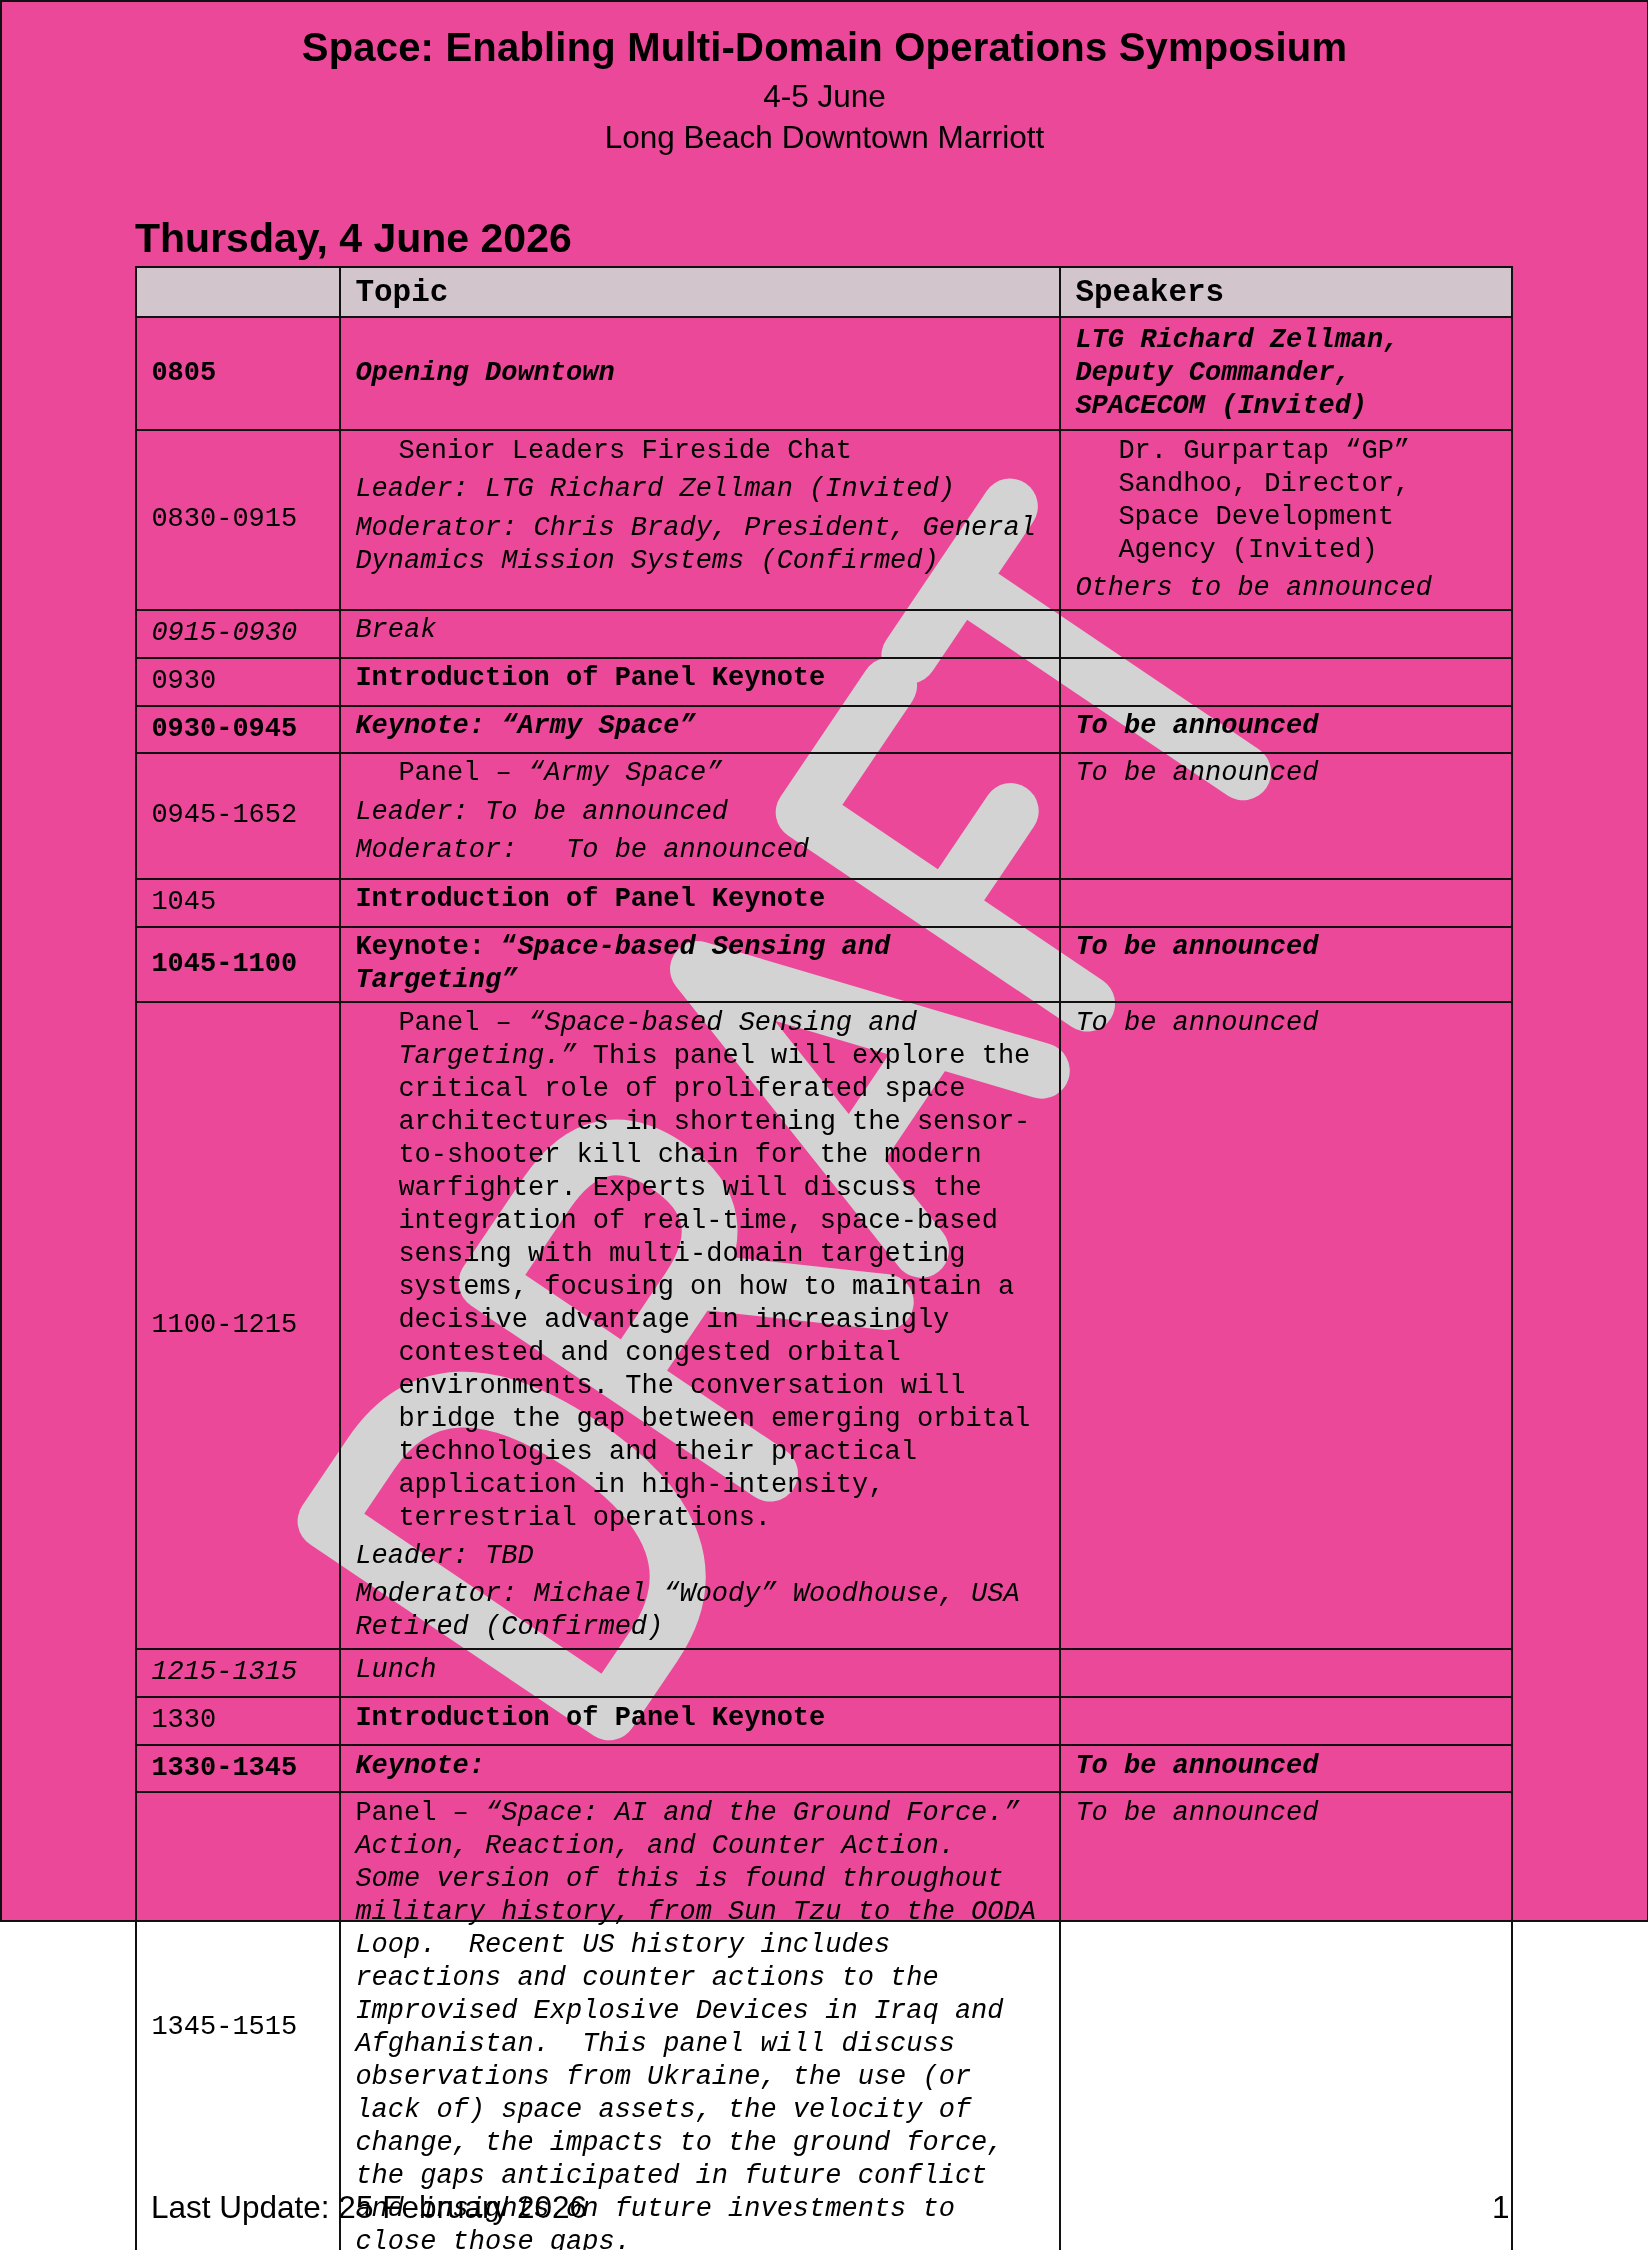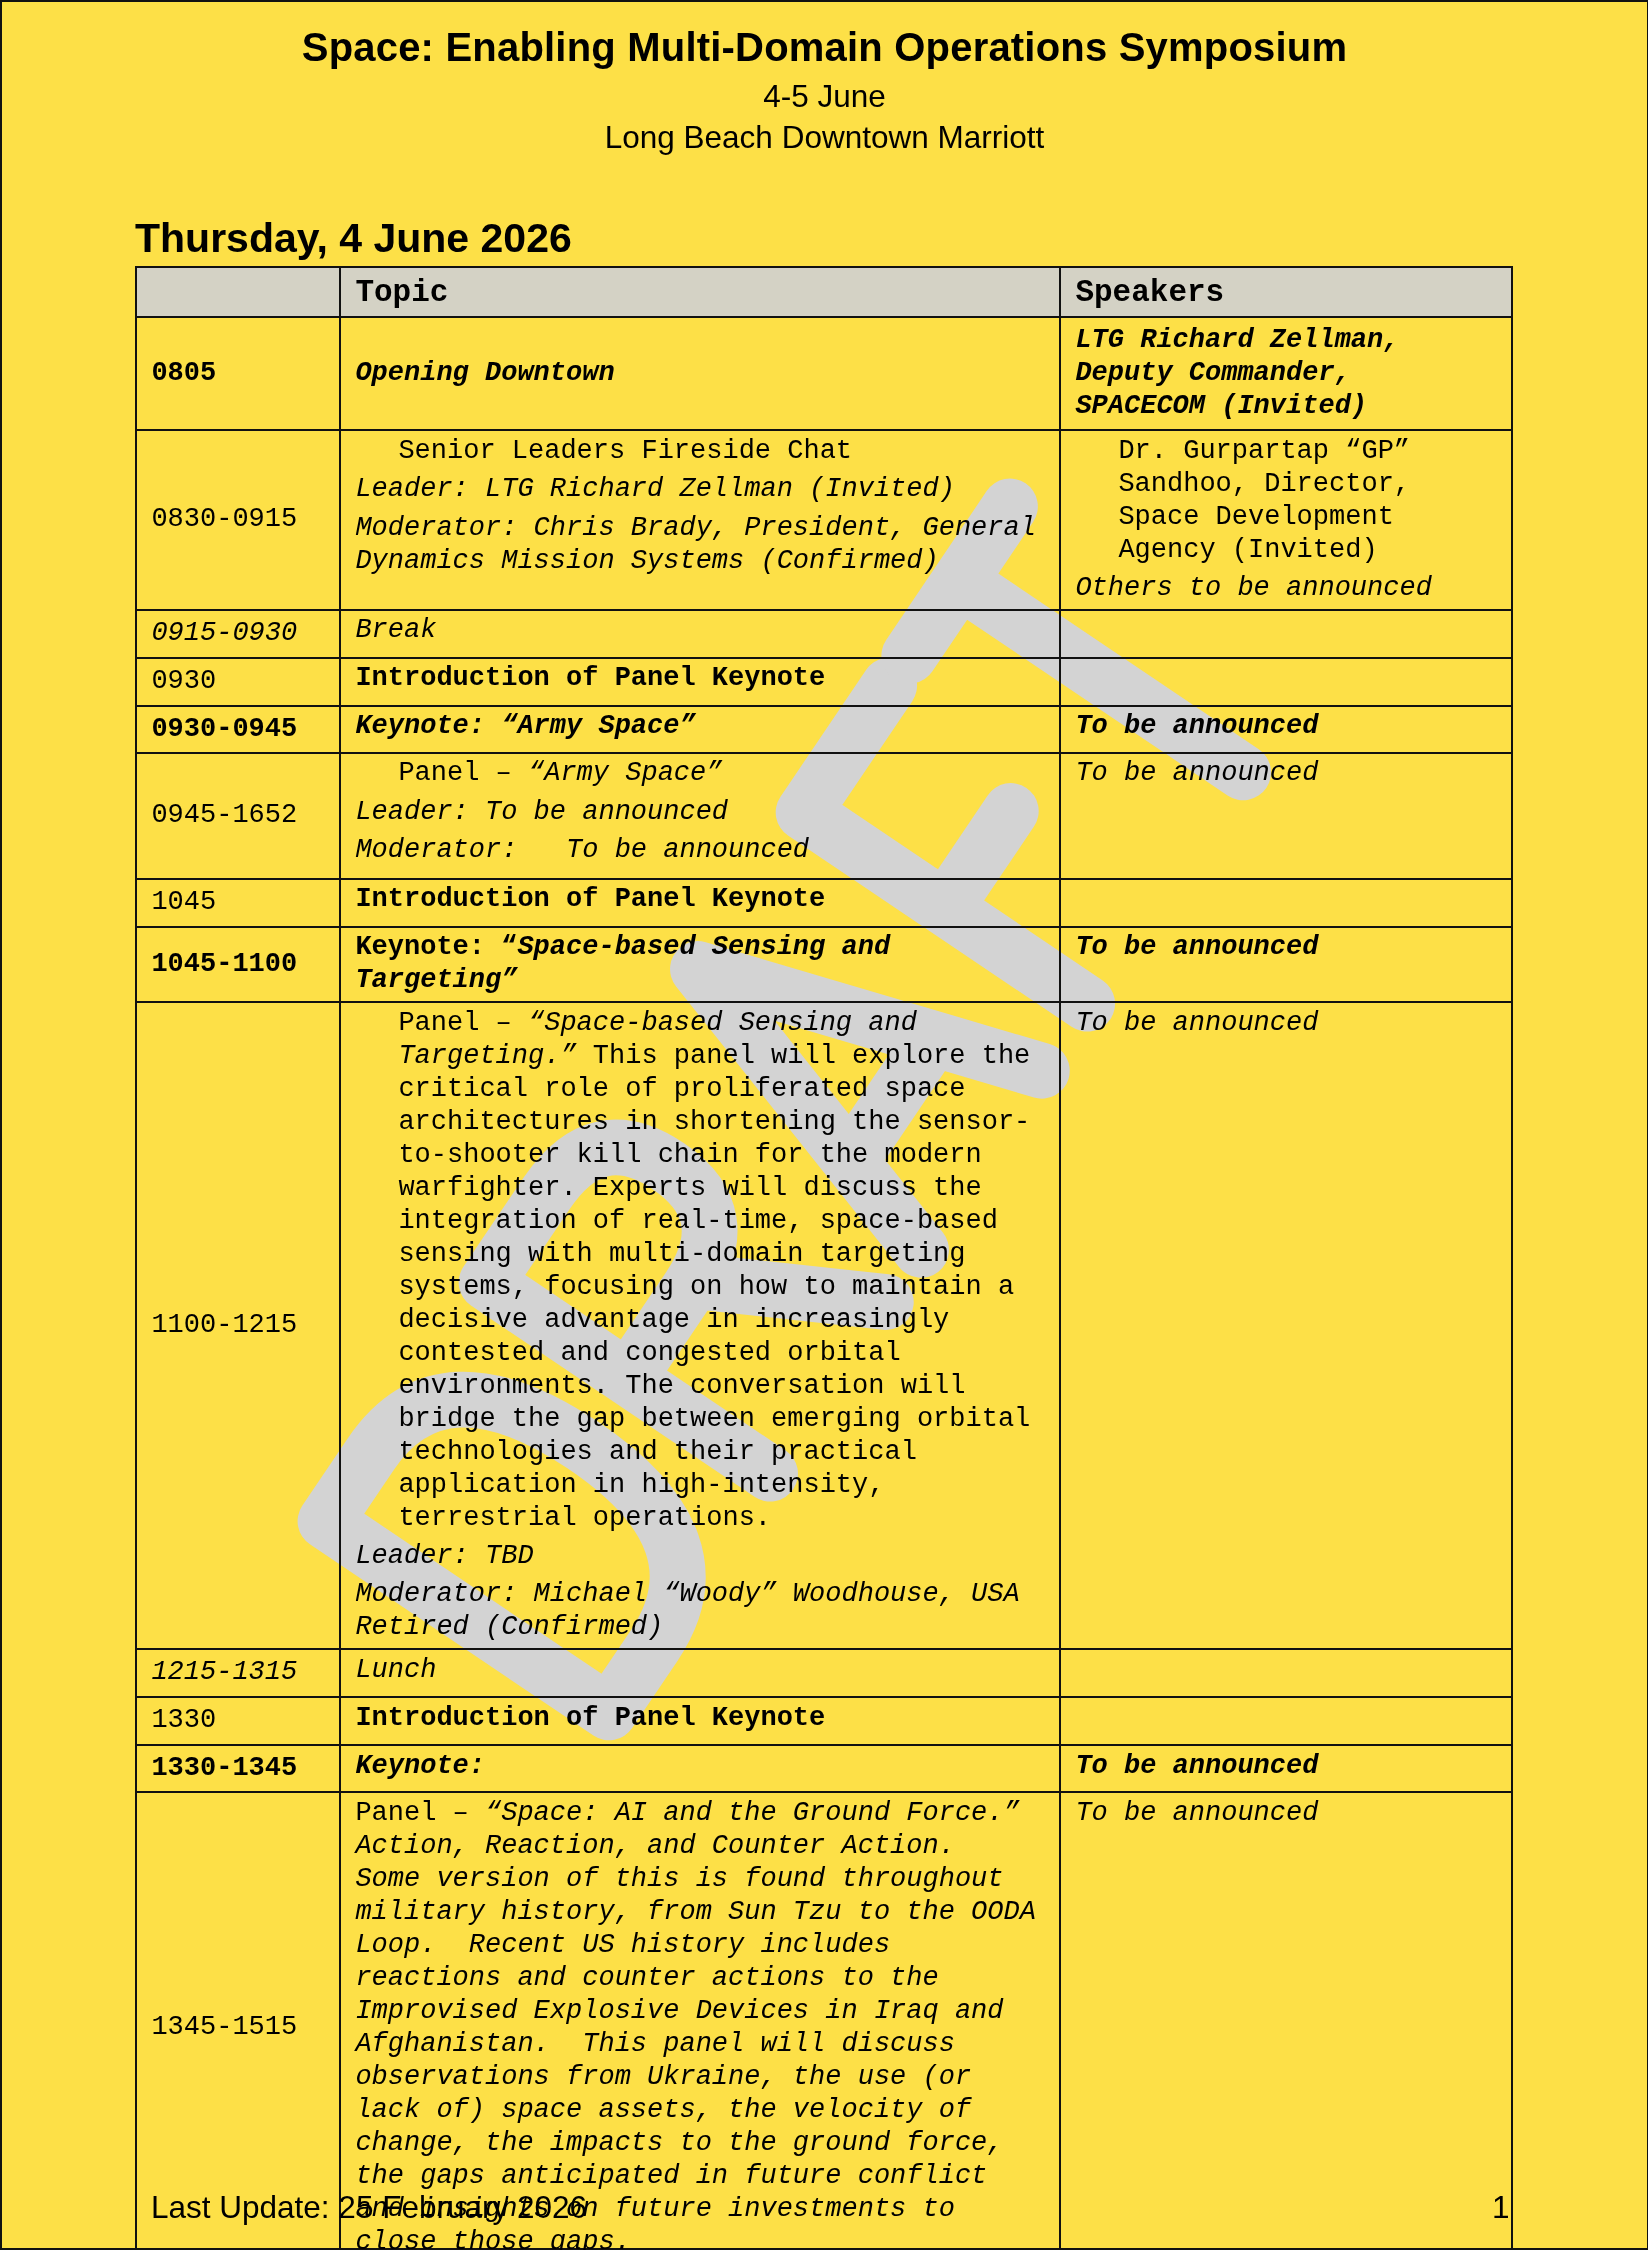--- a/index.html
+++ b/index.html
@@ -1,20 +1,20 @@
 <!DOCTYPE html>
 <html style="font-size:14.4px"><head>
   <meta charset="utf-8">
   <style>
     html, body { margin: 0; padding: 0; background: #ffffff; }
     body { width: 1649px; height: 2250px; position: relative; overflow: hidden; }
     .page {
       position: absolute; left: 0; top: 0;
-      width: 1649px; height: 2250px; box-sizing: border-box;
-      border: 2.7px solid #111; background: #fde047;
+      width: 1649px; height: 1922px; box-sizing: border-box;
+      border: 2.7px solid #111; background: #ec4899;
       font-family: "Liberation Sans", sans-serif; color: #000;
     }
     .watermark {
       position: absolute; left: 0; top: 0; width: 1649px; height: 2250px;
       pointer-events: none; z-index: 0;
     }
     .content { position: absolute; left: 0; top: 0; width: 100%; height: 100%; z-index: 1; }
     .title {
       position: absolute; left: 0; width: 100%; top: 23.4px; text-align: center;
       font-size: 40px; font-weight: bold; letter-spacing: 0.2px;

